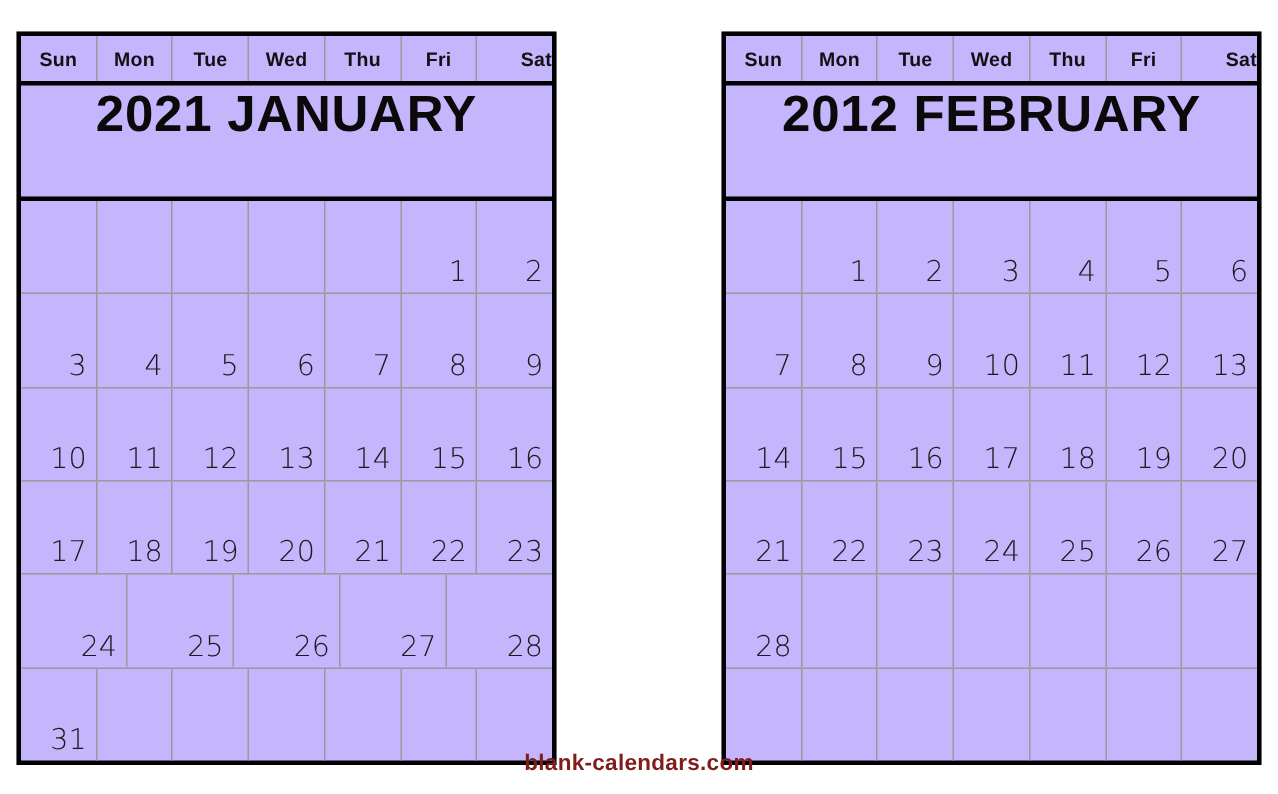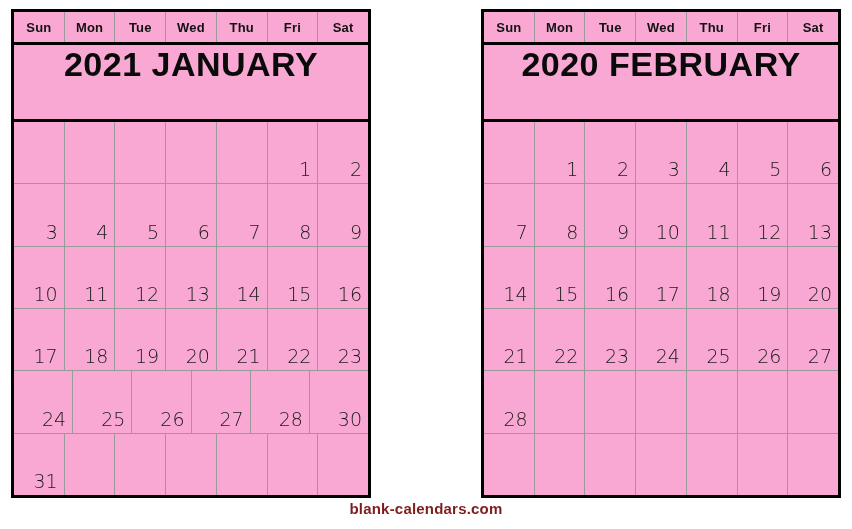--- a/index.html
+++ b/index.html
@@ -30,23 +30,24 @@
     display: flex;
     flex-direction: row;
     justify-content: space-between;
   }
 
   .calendar {
     width: 360px;
     height: 489px;
     box-sizing: border-box;
     border: 3px solid #000000;
-    background: #f9a8d4;
+    background: #c4b5fd;
     display: flex;
     flex-direction: column;
+    margin-top: 12px;
   }
 
   
   .weekday-row {
     display: flex;
     flex-direction: row;
     height: 33px;
     flex: 0 0 33px;
     border-bottom: 3px solid #000000;
     box-sizing: border-box;
@@ -58,20 +59,21 @@
     justify-content: center;
     font-size: 13px;
     font-weight: bold;
     color: #111111;
     border-right: 1px solid #9a9a9a;
     box-sizing: border-box;
     letter-spacing: 0.2px;
   }
   .weekday-cell:last-child {
     border-right: none;
+    justify-content: flex-end;
   }
 
   
   .title-band {
     flex: 0 0 77px;
     height: 77px;
     display: flex;
     justify-content: center;
     border-bottom: 3px solid #000000;
     box-sizing: border-box;
@@ -284,23 +286,20 @@
             </div>
           <div class="date-cell">
               <span class="date-num">26</span>
             </div>
           <div class="date-cell">
               <span class="date-num">27</span>
             </div>
           <div class="date-cell">
               <span class="date-num">28</span>
             </div>
-          <div class="date-cell">
-              <span class="date-num">30</span>
-            </div>
         </div>
 
         <div class="date-row">
           <div class="date-cell">
               <span class="date-num">31</span>
             </div>
           <div class="date-cell empty">
               <span class="date-num"></span>
             </div>
           <div class="date-cell empty">
@@ -343,21 +342,21 @@
           </div>
         <div class="weekday-cell">
             <span>Fri</span>
           </div>
         <div class="weekday-cell">
             <span>Sat</span>
           </div>
       </div>
 
       <div class="title-band">
-        <span class="title-text">2020 FEBRUARY</span>
+        <span class="title-text">2012 FEBRUARY</span>
       </div>
 
       <div class="date-grid">
 
         <div class="date-row">
           <div class="date-cell empty">
               <span class="date-num"></span>
             </div>
           <div class="date-cell">
               <span class="date-num">1</span>

